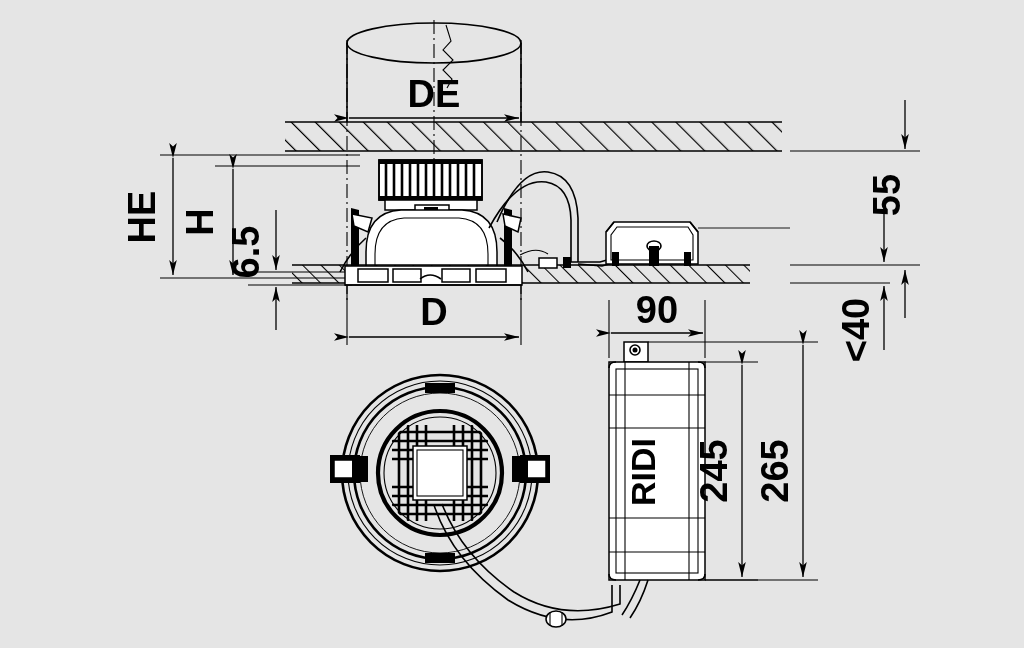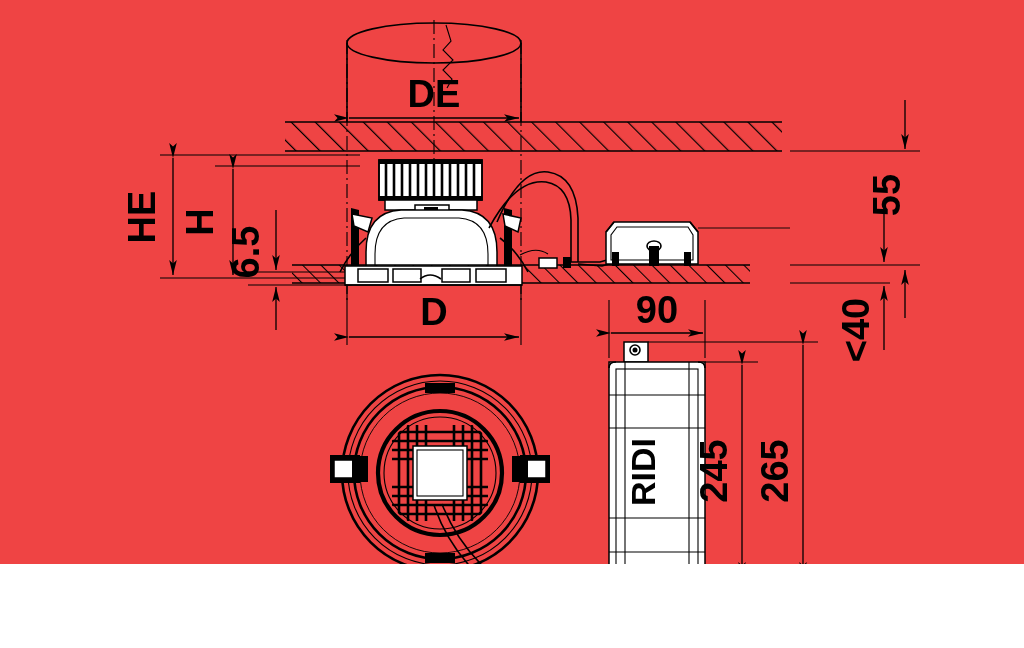--- a/index.html
+++ b/index.html
@@ -6,22 +6,22 @@
     margin: 0;
     padding: 0;
     background: #ffffff;
   }
   body {
     font-family: "Liberation Sans", sans-serif;
   }
   #drawing-root {
     position: relative;
     width: 1024px;
-    height: 564px;
-    background: #ef4444;
+    height: 648px;
+    background: #e5e5e5;
     overflow: hidden;
     text-align: right;
   }
   svg#tech-drawing {
     display: block;
     width: 1024px;
     height: 648px;
   }
   .ln      { stroke: #000; fill: none; stroke-width: 1.6; }
   .ln-thin { stroke: #000; fill: none; stroke-width: 1.1; }

